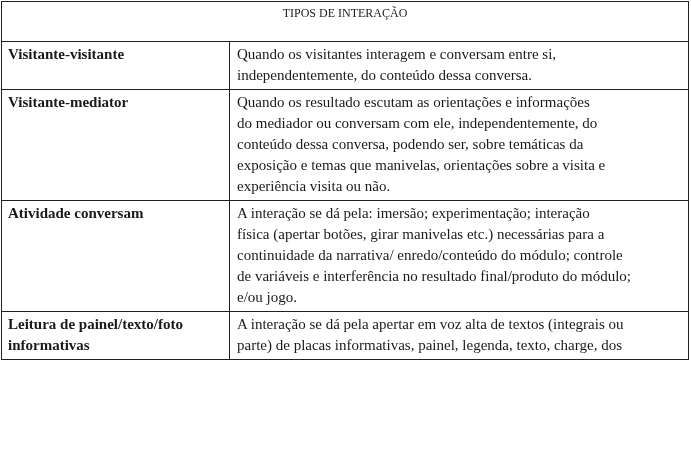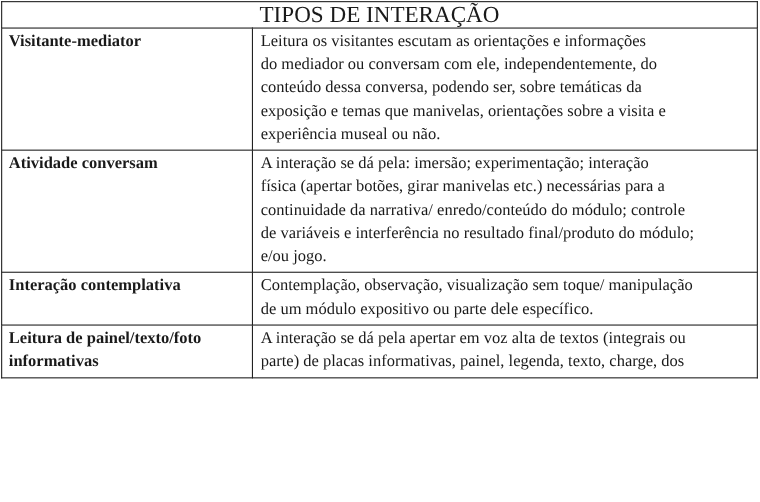--- a/index.html
+++ b/index.html
@@ -4,70 +4,70 @@
 <style>
   html, body { margin:0; padding:0; background:#ffffff; }
   body { width:691px; height:456px; overflow:hidden; }
   table {
     position:absolute; left:1px; top:1px;
     width:688px; border-collapse:collapse;
     font-family:"Liberation Serif","DejaVu Serif",serif;
     font-size:15px; color:#1a1a1a; line-height:21px;
   }
   td, th { border:1px solid #222; vertical-align:top; }
-  th { font-weight:normal; text-align:center; height:22px; padding:1px 0 0 0; font-size:21px; }
+  th { font-weight:normal; text-align:center; height:22px; padding:1px 0 16px 0; font-size:12px; }
   td.term { width:215px; font-weight:bold; padding:2px 6px 3px 6px; }
   td.desc { padding:2px 6px 3px 7px; }
   .line { display:block; white-space:nowrap; }
 </style>
 </head>
 <body>
 
 <table>
   <thead>
     <tr>
       <th colspan="2">TIPOS DE INTERAÇÃO</th>
     </tr>
   </thead>
   <tbody id="tbody">
       <tr>
         <td class="term">
+          <span class="line">Visitante-visitante</span>
+        </td>
+        <td class="desc">
+          <span class="line">Quando os visitantes interagem e conversam entre si,</span>
+          <span class="line">independentemente, do conteúdo dessa conversa.</span>
+        </td>
+      </tr>
+      <tr>
+        <td class="term">
           <span class="line">Visitante-mediator</span>
         </td>
         <td class="desc">
-          <span class="line">Leitura os visitantes escutam as orientações e informações</span>
+          <span class="line">Quando os resultado escutam as orientações e informações</span>
           <span class="line">do mediador ou conversam com ele, independentemente, do</span>
           <span class="line">conteúdo dessa conversa, podendo ser, sobre temáticas da</span>
           <span class="line">exposição e temas que manivelas, orientações sobre a visita e</span>
-          <span class="line">experiência museal ou não.</span>
+          <span class="line">experiência visita ou não.</span>
         </td>
       </tr>
       <tr>
         <td class="term">
           <span class="line">Atividade conversam</span>
         </td>
         <td class="desc">
           <span class="line">A interação se dá pela: imersão; experimentação; interação</span>
           <span class="line">física (apertar botões, girar manivelas etc.) necessárias para a</span>
           <span class="line">continuidade da narrativa/ enredo/conteúdo do módulo; controle</span>
           <span class="line">de variáveis e interferência no resultado final/produto do módulo;</span>
           <span class="line">e/ou jogo.</span>
         </td>
       </tr>
       <tr>
         <td class="term">
-          <span class="line">Interação contemplativa</span>
-        </td>
-        <td class="desc">
-          <span class="line">Contemplação, observação, visualização sem toque/ manipulação</span>
-          <span class="line">de um módulo expositivo ou parte dele específico.</span>
-        </td>
-      </tr>
-      <tr>
-        <td class="term">
           <span class="line">Leitura de painel/texto/foto</span>
           <span class="line">informativas</span>
         </td>
         <td class="desc">
           <span class="line">A interação se dá pela apertar em voz alta de textos (integrais ou</span>
           <span class="line">parte) de placas informativas, painel, legenda, texto, charge, dos</span>
         </td>
       </tr>
     </tbody>
 </table>

